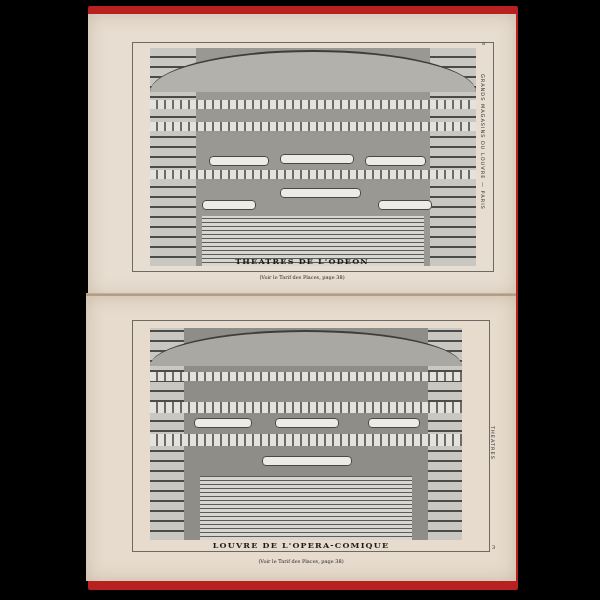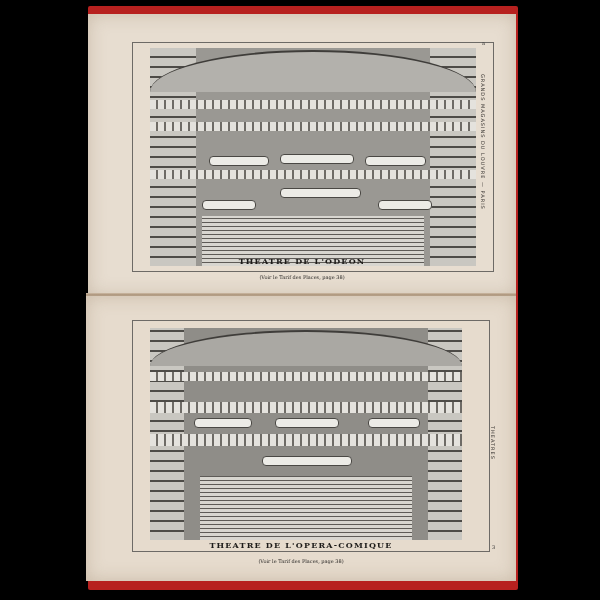--- a/index.html
+++ b/index.html
@@ -36,21 +36,21 @@
     <div class="band" style="top:74px;"></div>
     <div class="label" style="left:18%;width:18%;top:108px;"></div>
     <div class="label" style="left:40%;width:22%;top:106px;"></div>
     <div class="label" style="left:66%;width:18%;top:108px;"></div>
     <div class="band" style="top:122px;"></div>
     <div class="label" style="left:40%;width:24%;top:140px;"></div>
     <div class="label" style="left:16%;width:16%;top:152px;"></div>
     <div class="label" style="left:70%;width:16%;top:152px;"></div>
     <div class="stalls" style="height:50px;"></div>
   </div>
-  <div class="caption" style="top:242px;">THEATRE DE L'ODEON</div>
+  <div class="caption" style="top:242px;">THEATRES DE L'ODEON</div>
   <div class="note" style="top:260px;">(Voir le Tarif des Places, page 38)</div>
   <div class="vert" style="left:392px;top:60px;">GRANDS MAGASINS DU LOUVRE — PARIS</div>
   <div class="pnum" style="left:394px;top:26px;">a</div>
 </div>
 
 <div class="fold"></div>
 
 <div class="page bottom">
   <div class="frame" style="left:46px;top:24px;width:356px;height:230px;"></div>
   <div class="plate" style="left:64px;top:32px;width:312px;height:212px;background:#8f8d88;">
@@ -59,17 +59,17 @@
     <div class="arch" style="top:2px;height:34px;background:#aaa8a3;"></div>
     <div class="band" style="top:44px;"></div>
     <div class="band" style="top:74px;height:11px;"></div>
     <div class="label" style="left:14%;width:18%;top:90px;"></div>
     <div class="label" style="left:40%;width:20%;top:90px;"></div>
     <div class="label" style="left:70%;width:16%;top:90px;"></div>
     <div class="band" style="top:106px;height:12px;"></div>
     <div class="label" style="left:36%;width:28%;top:128px;"></div>
     <div class="stalls" style="height:64px;"></div>
   </div>
-  <div class="caption" style="top:244px;">THEATRE DE L'OPERA-COMIQUE</div>
+  <div class="caption" style="top:244px;">LOUVRE DE L'OPERA-COMIQUE</div>
   <div class="note" style="top:262px;">(Voir le Tarif des Places, page 38)</div>
   <div class="vert" style="left:404px;top:130px;">THEATRES</div>
   <div class="pnum" style="left:406px;top:248px;">3</div>
 </div>
 
 </body></html>

